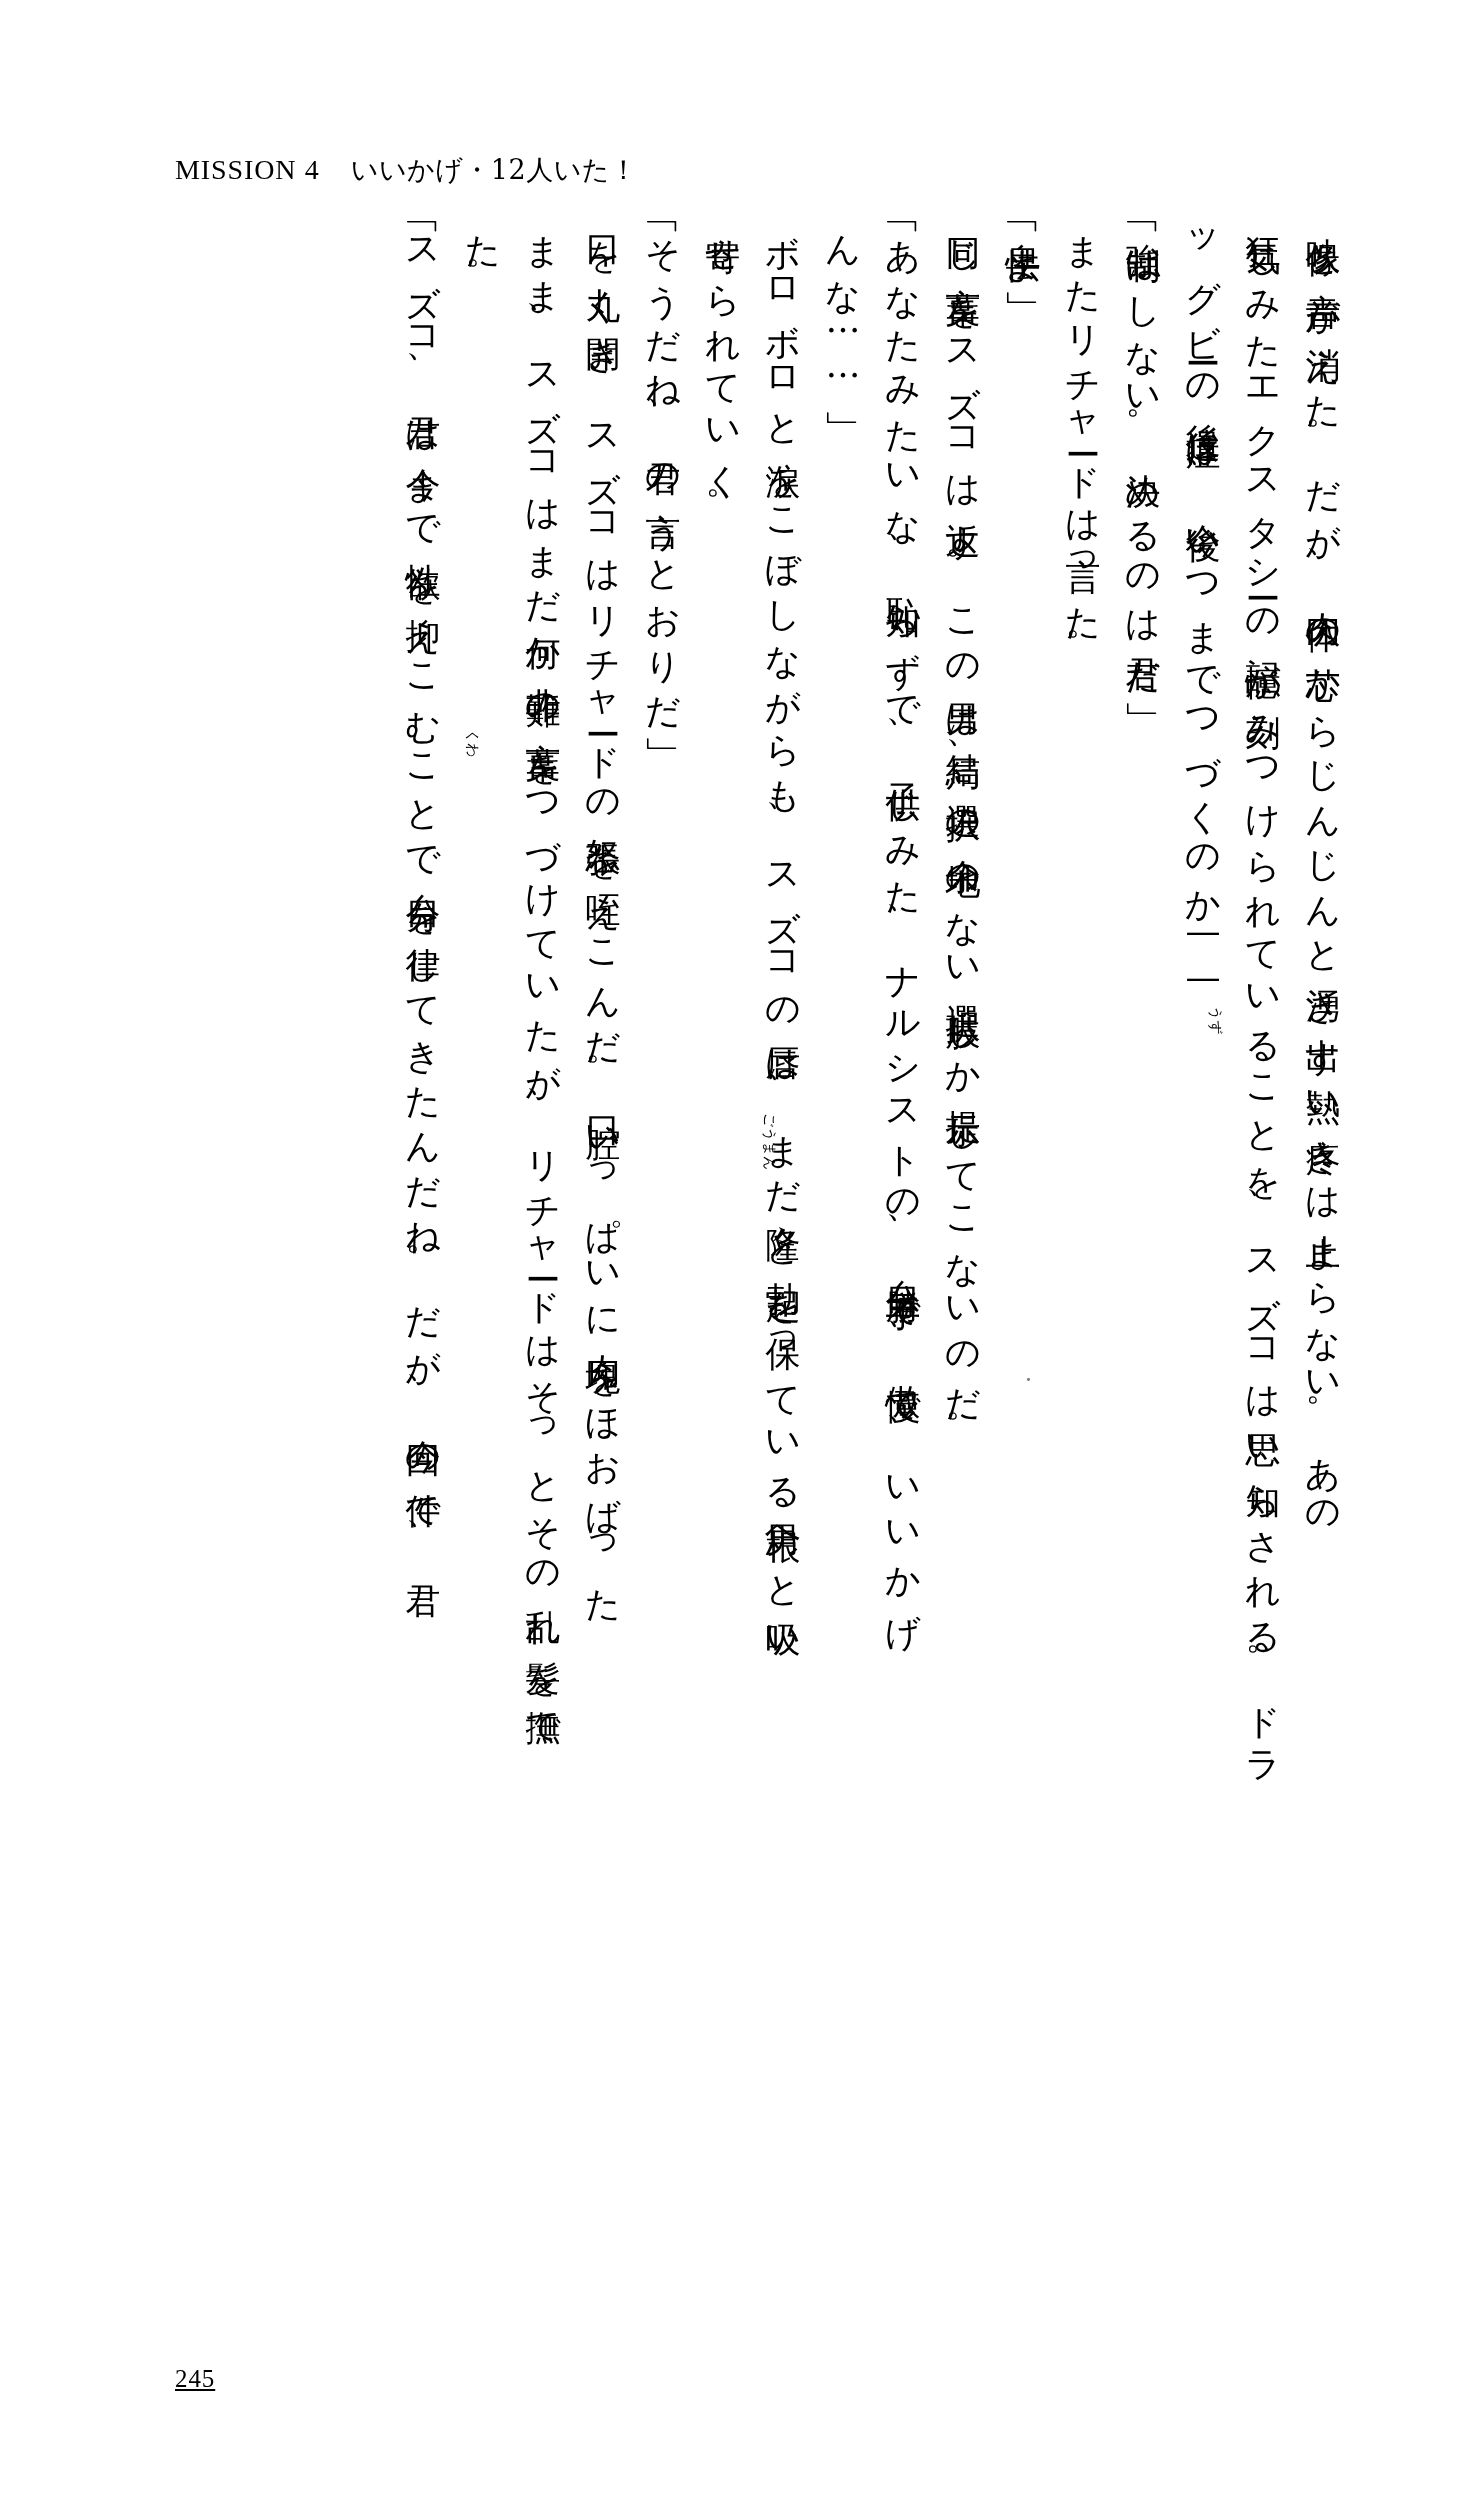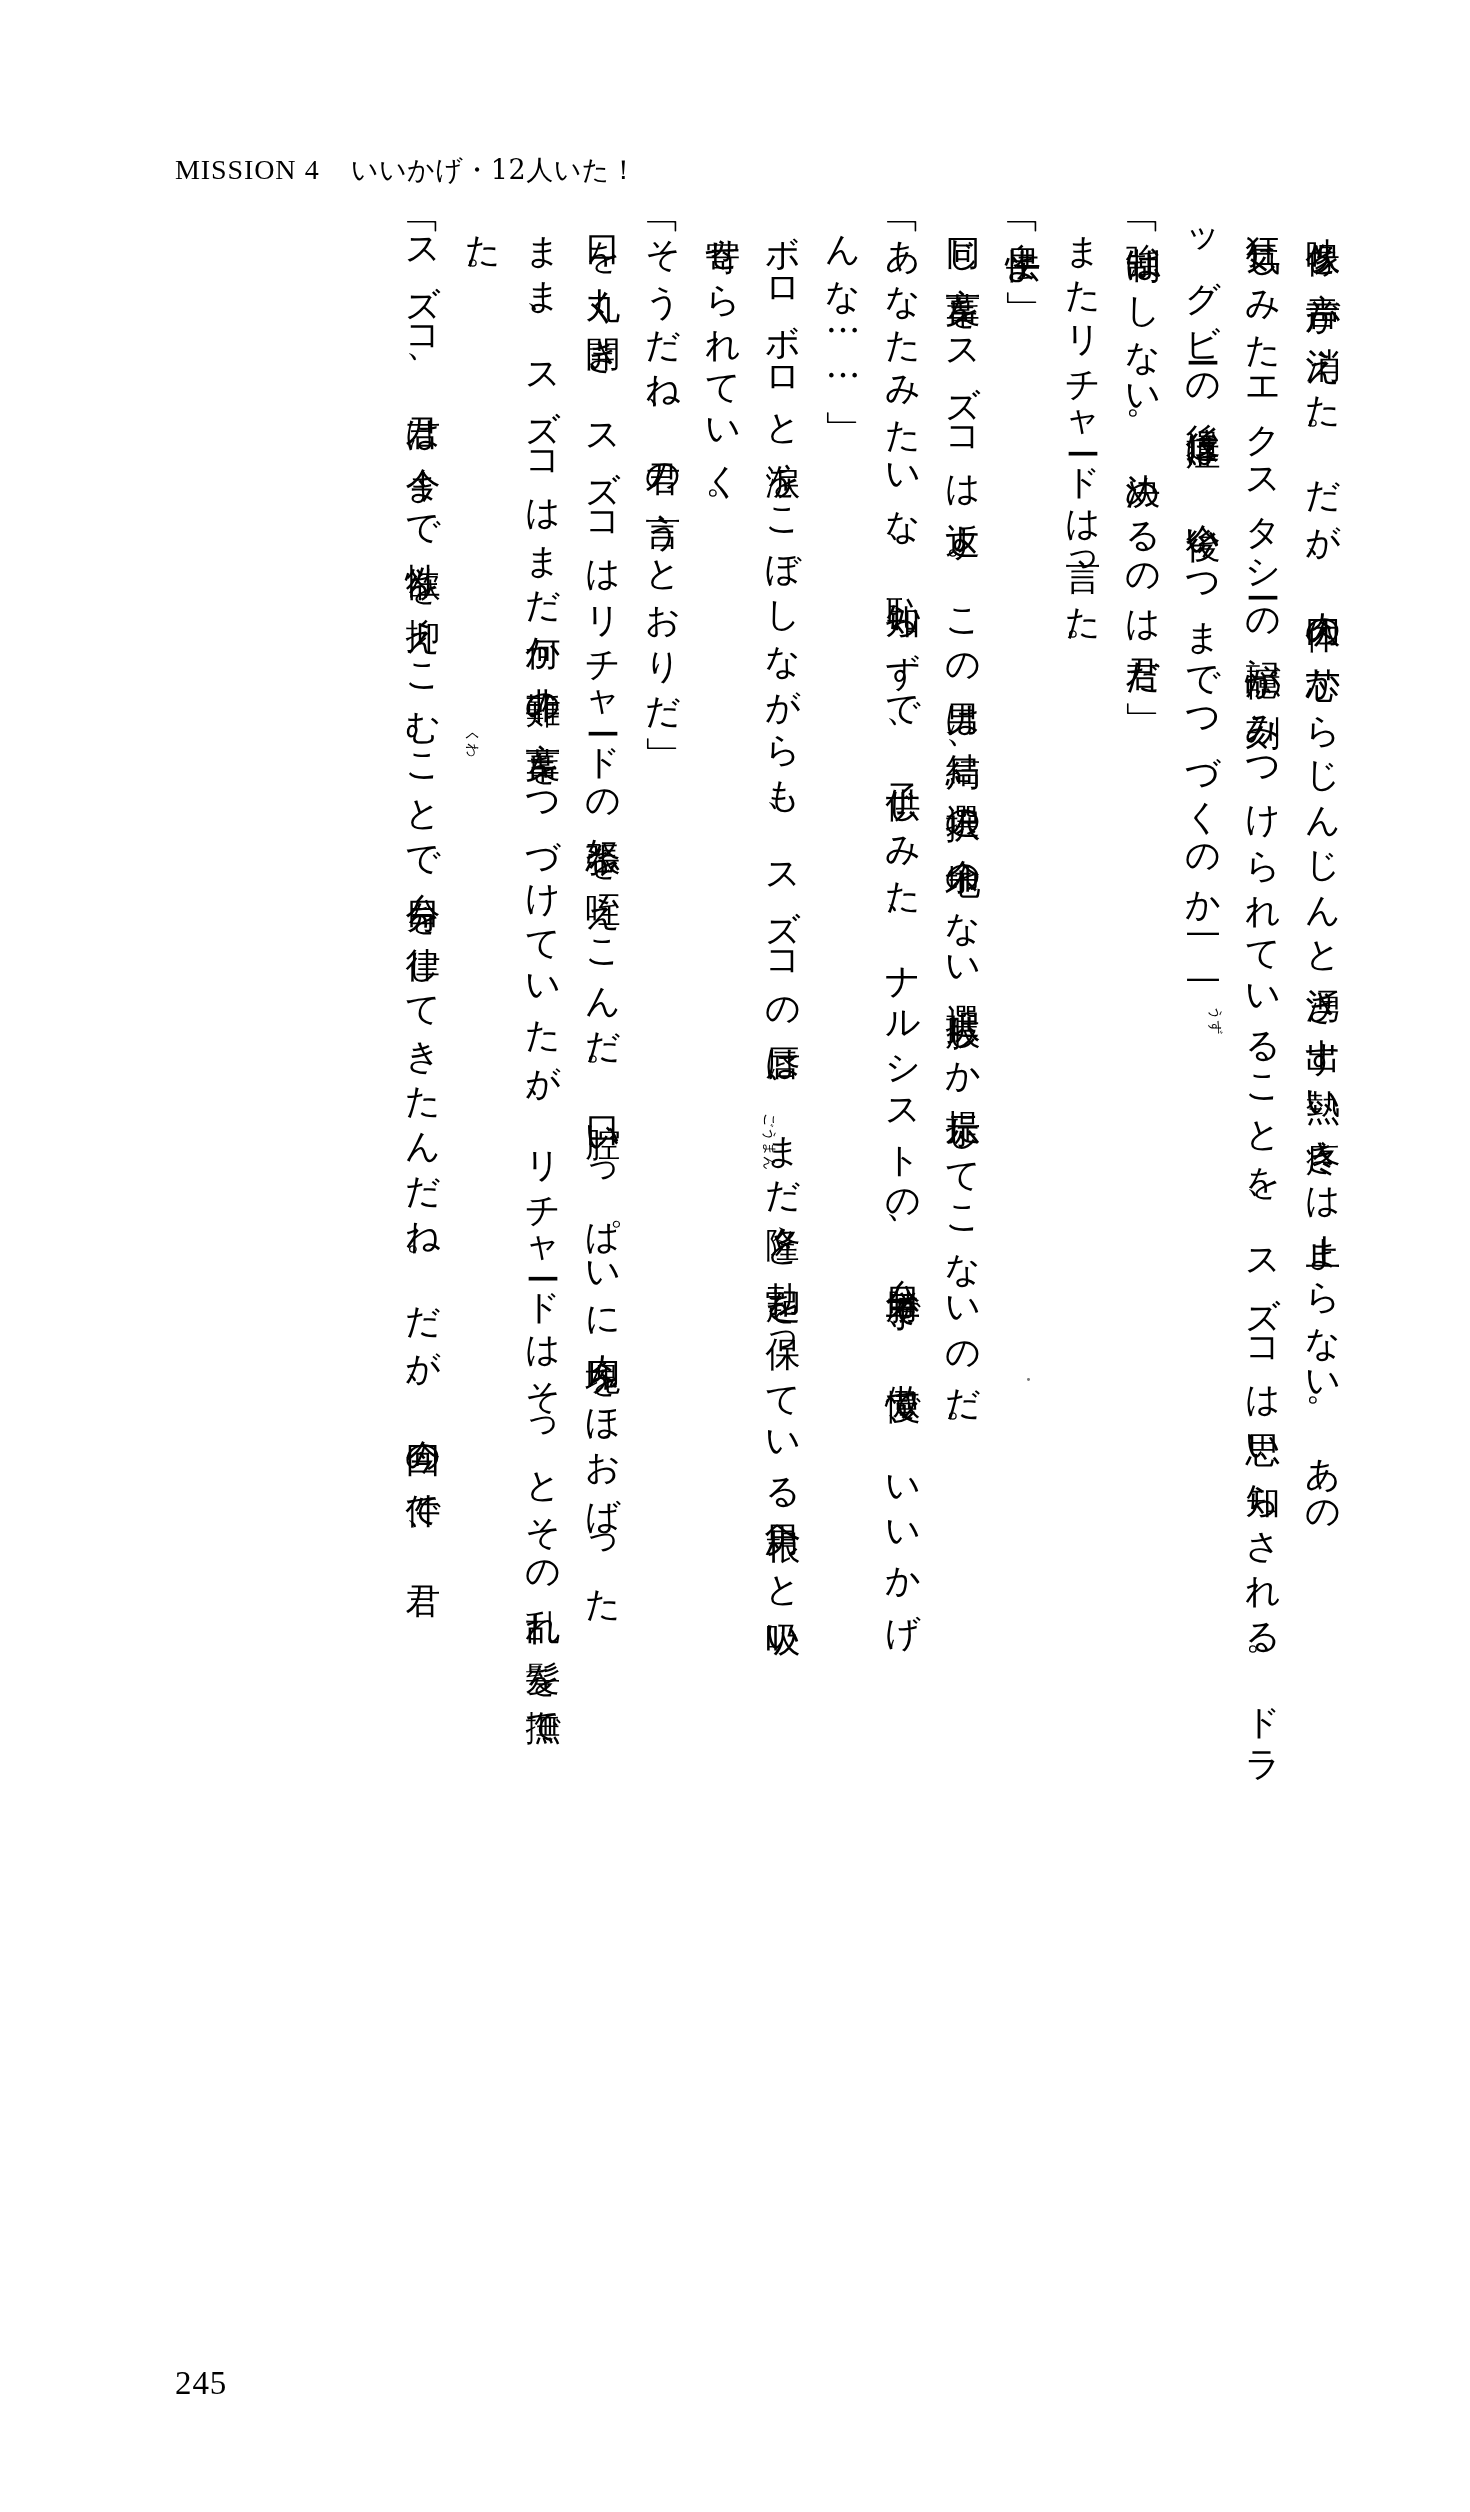--- a/index.html
+++ b/index.html
@@ -94,22 +94,23 @@
     transform: rotate(90deg);
     transform-origin: left top;
   }
 
   
   .page-number {
     position: absolute;
     left: 175px;
     top: 2362px;
     font-family: "Liberation Serif", "DejaVu Serif", serif;
-    font-size: 33px;
+    font-size: 25px;
     letter-spacing: 0.9px;
+    text-decoration: underline;
   }
 
   
   .speck {
     position: absolute;
     width: 2.8px;
     height: 2.8px;
     background: #4a4a4a;
     border-radius: 50%;
     opacity: 0.75;

